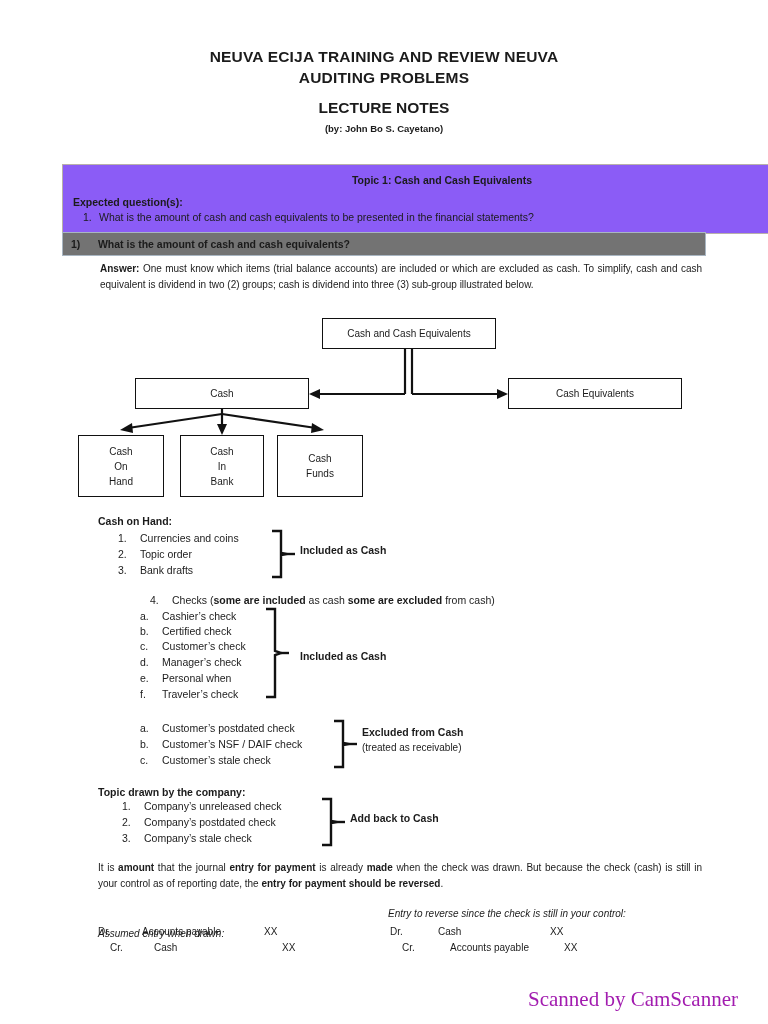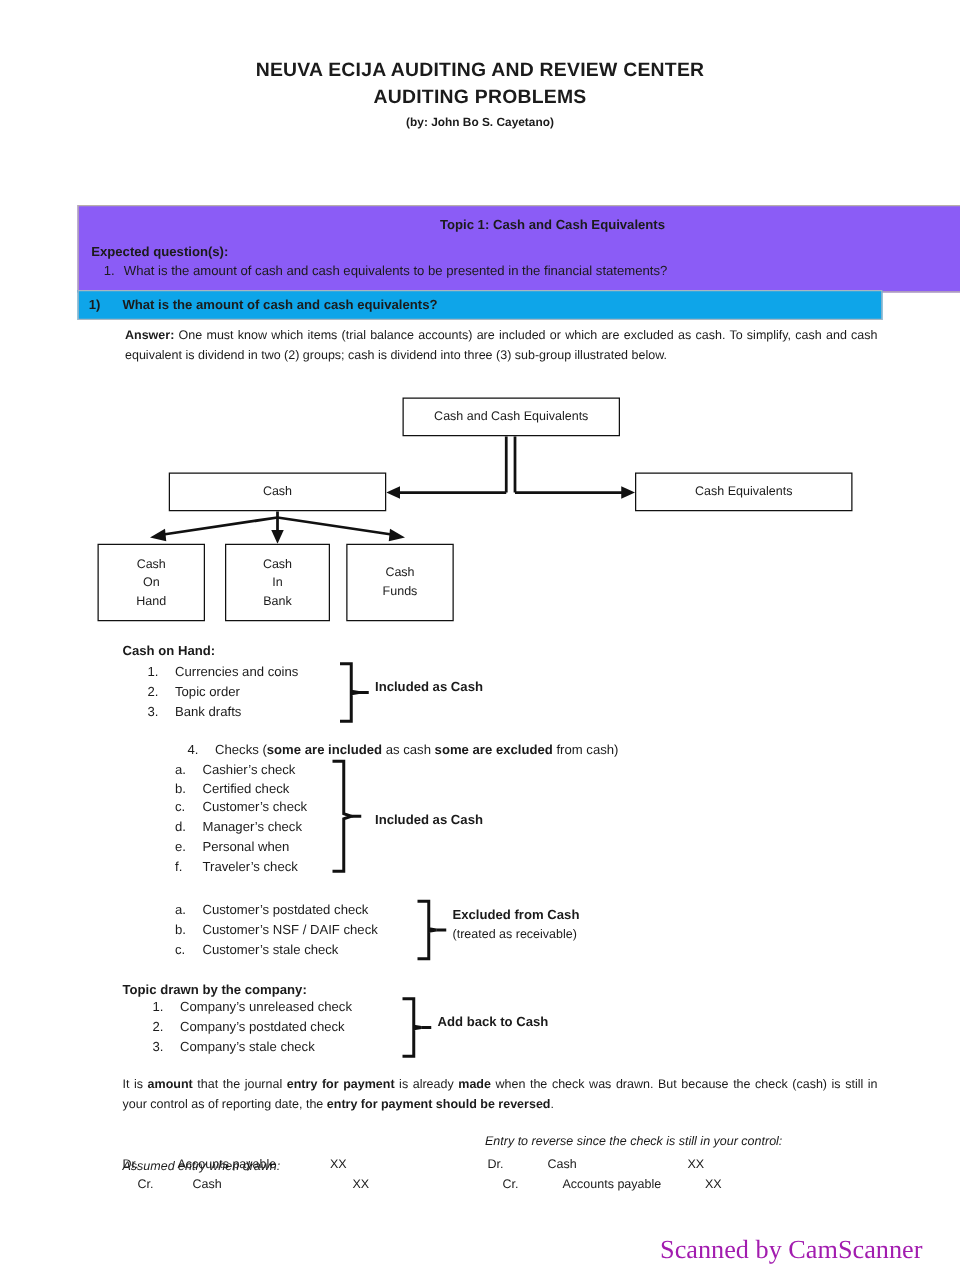--- a/index.html
+++ b/index.html
@@ -78,21 +78,21 @@
     left: 10px;
   }
 
   
   .question-bar {
     position: absolute;
     left: 62px;
     top: 232px;
     width: 644px;
     box-sizing: border-box;
-    background: #0ea5e9;
+    background: #737373;
     border: 1px solid #a9b6c2;
     padding: 5px 8px 5px 8px;
     font-size: 10.5px;
     font-weight: bold;
   }
   .question-bar .qnum { display: inline-block; width: 24px; }
 
   
   .answer-para {
     position: absolute;
@@ -191,22 +191,23 @@
     font-size: 21px;
     color: #a21caf;
   }
 </style>
 </head>
 <body>
 
 <div class="page">
 
   <div class="doc-header">
-    <div class="org-line">NEUVA ECIJA AUDITING AND REVIEW CENTER</div>
+    <div class="org-line">NEUVA ECIJA TRAINING AND REVIEW NEUVA</div>
     <div class="org-line">AUDITING PROBLEMS</div>
+    <div class="lecture-line">LECTURE NOTES</div>
     <div class="author-line">(by:  John Bo S. Cayetano)</div>
   </div>
 
   <div class="topic-banner">
     <div class="topic-title">Topic 1:  Cash and Cash Equivalents</div>
     <div class="expected-label">Expected question(s):</div>
     <div class="expected-item">
       <span class="num">1.</span>
       <span>What is the amount of cash and cash equivalents to be presented in the financial statements?</span>
     </div>

